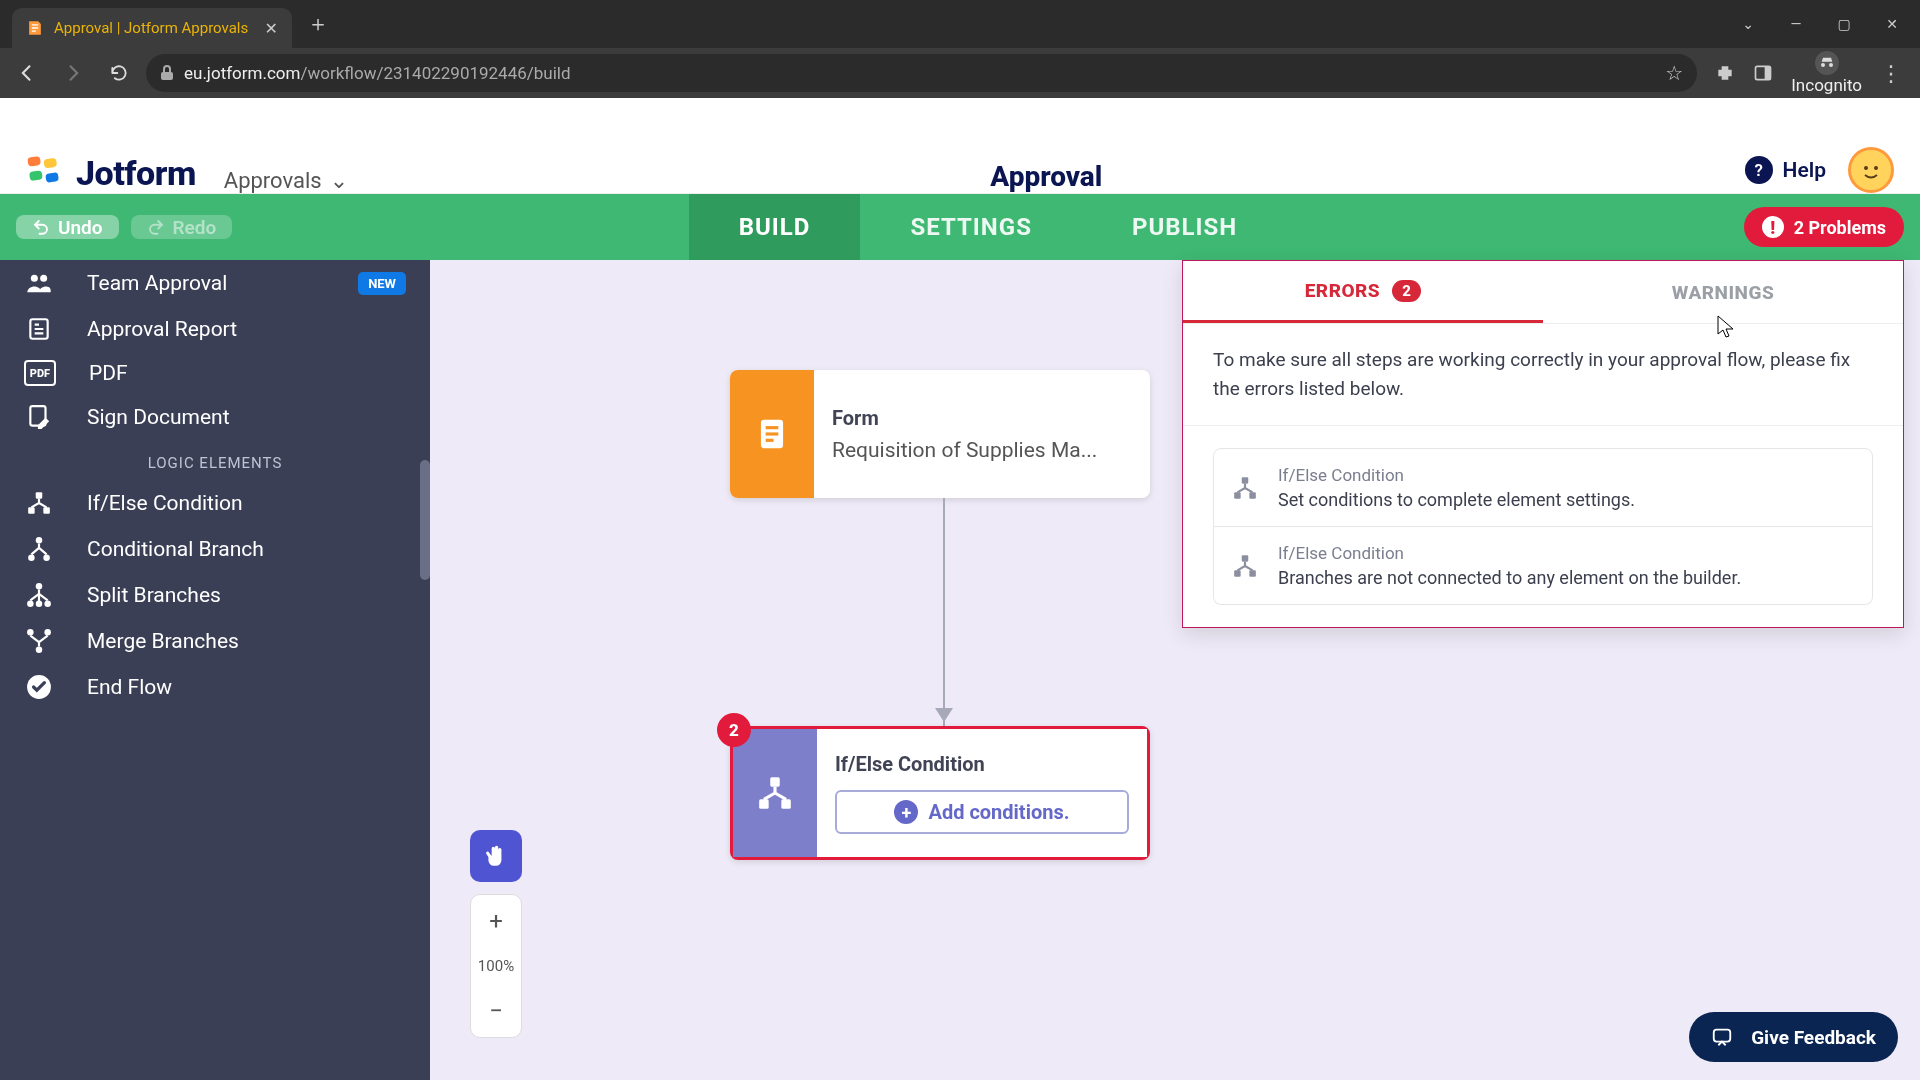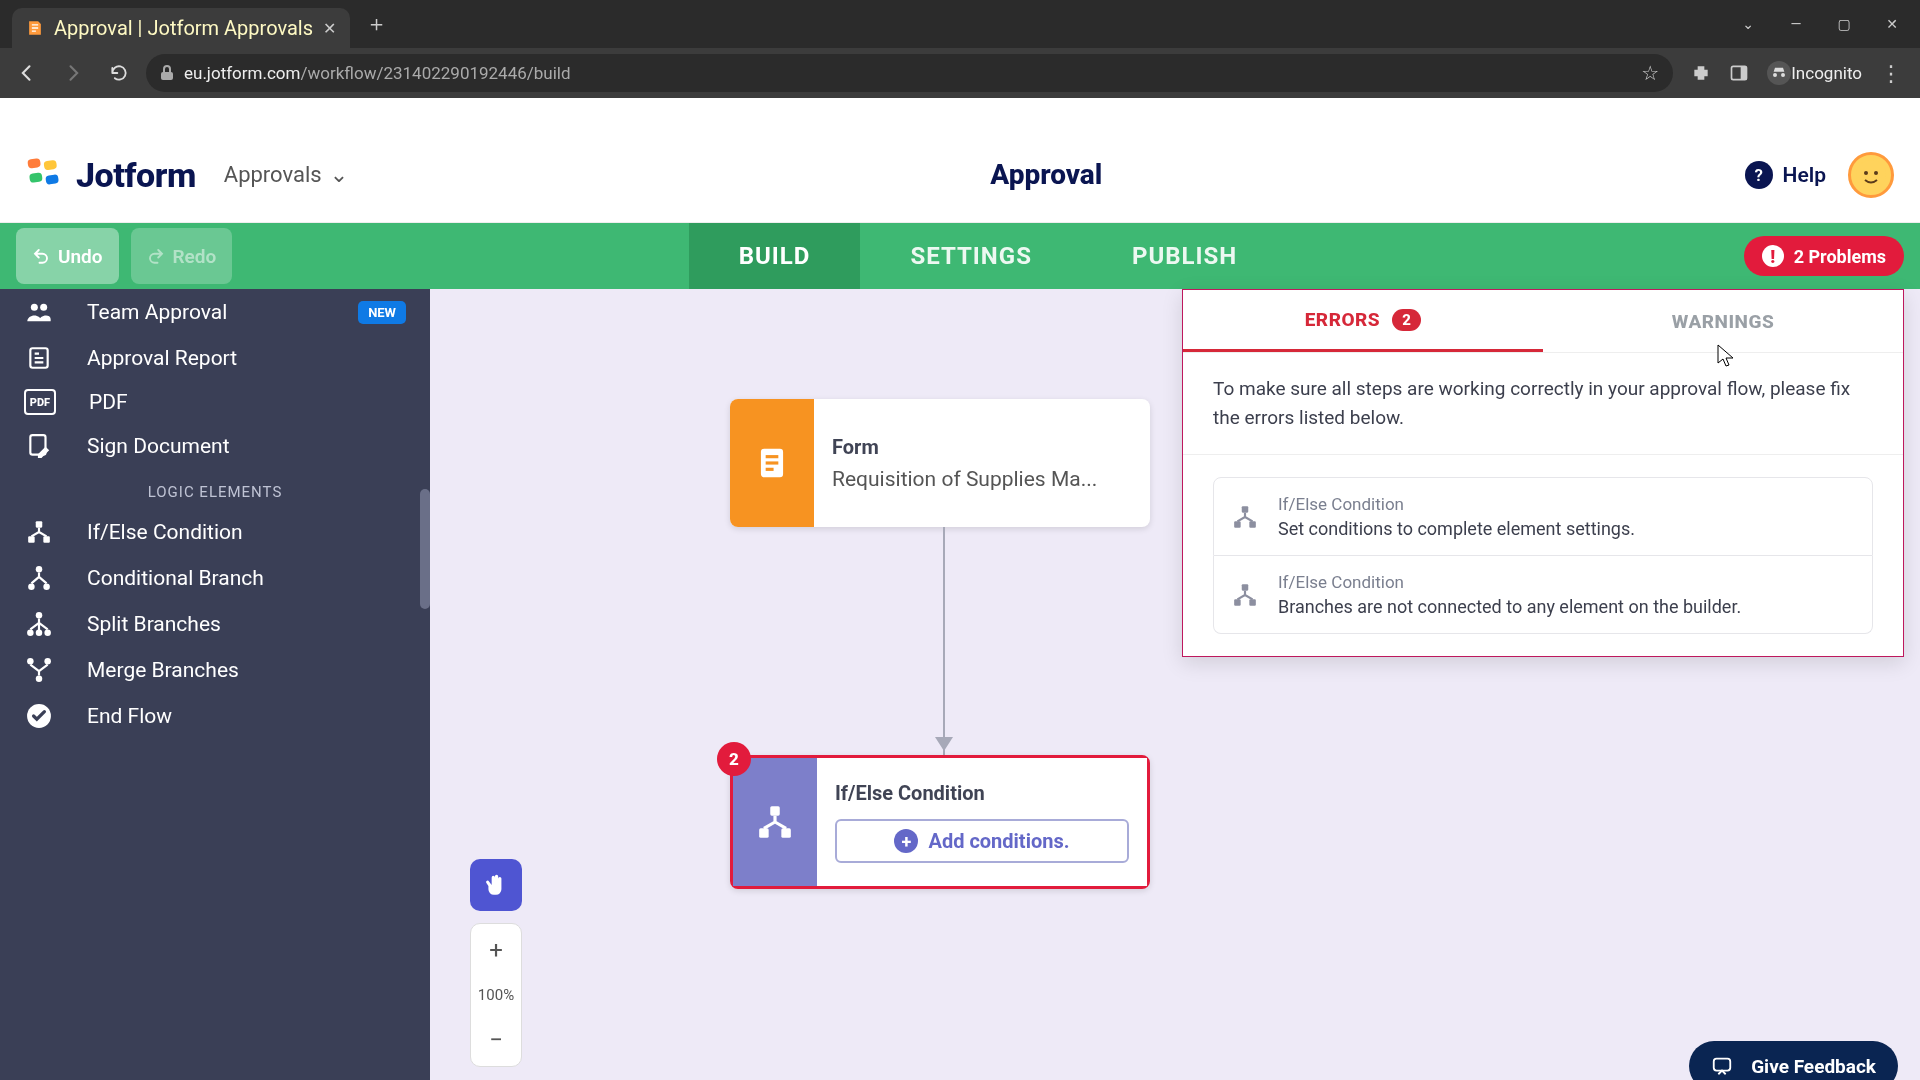--- a/index.html
+++ b/index.html
@@ -2,56 +2,56 @@
 <html><head>
 <meta charset="utf-8">
 <style>
   * { box-sizing: border-box; margin: 0; padding: 0; font-family: -apple-system, BlinkMacSystemFont, "Segoe UI", Roboto, sans-serif; }
   body { width: 1920px; height: 1080px; overflow: hidden; background: #fff; }
 
   
   .titlebar { height: 48px; background: #2b2b2b; display: flex; align-items: center; }
   .tab { height: 40px; margin-left: 12px; margin-top: 8px; background: #3c3c3c; border-radius: 10px 10px 0 0; display: flex; align-items: center; padding: 0 14px; gap: 10px; min-width: 280px; }
   .favicon { width: 18px; height: 18px; display:flex; align-items:center; justify-content:center; }
-  .tab-title { color: #fef9c3; font-size: 20px; flex: 1; }
+  .tab-title { color: #eab308; font-size: 15px; flex: 1; }
   .tab-close { color: #ccc; font-size: 16px; cursor: pointer; }
   .newtab { width: 28px; height: 28px; margin-left: 12px; color: #ccc; font-size: 22px; display:flex; align-items:center; justify-content:center; cursor:pointer; }
   .titlebar-right { margin-left: auto; display:flex; gap: 28px; padding-right: 18px; color:#ccc; }
   .win-btn { width: 20px; height: 20px; display:flex; align-items:center; justify-content:center; font-size:14px; cursor:pointer; }
 
   .addrbar { height: 50px; background: #3c3c3c; display: flex; align-items: center; padding: 0 8px; gap: 8px; justify-content: space-between; }
   .navbtn { width: 38px; height: 38px; display:flex; align-items:center; justify-content:center; color:#ccc; border-radius:50%; cursor:pointer; }
   .navbtn.disabled { color:#666; }
   .omnibox { flex:1; height: 38px; background:#2b2b2b; border-radius: 19px; display:flex; align-items:center; padding:0 14px; gap:10px; }
   .lock { color:#aaa; font-size:14px; }
   .url { color:#aaa; font-size:17px; flex:1; }
   .url .host { color:#eee; }
   .addr-icons { display:flex; align-items:center; gap:18px; padding:0 10px; color:#ccc; }
-  .incog { display:flex; align-items:center; gap:0; color:#eee; font-size:17px; }
+  .incog { display:flex; align-items:center; gap:0; color:#eee; font-size:17px;flex-direction:column; }
   .incog-icon { width:24px; height:24px; border-radius:50%; background:#555; display:flex; align-items:center; justify-content:center; }
   .addr-menu { font-size:22px; cursor:pointer; }
 
   
-  .app-header { height: 96px; background:#fff; border-bottom:1px solid #eee; display:flex; align-items:center; padding:0 26px;margin-top:29px; }
+  .app-header { height: 96px; background:#fff; border-bottom:1px solid #eee; display:flex; align-items:flex-end; padding:0 26px; }
   .logo-wrap { display:flex; align-items:center; gap:14px; }
   .logo-mark { width:36px; height:36px; }
   .logo-text { font-size:34px; font-weight:800; color:#0a1551; letter-spacing:-0.5px; }
   .product-dd { display:flex; align-items:center; gap:8px; margin-left: 28px; font-size:22px; color:#555; cursor:pointer; }
   .hdr-center { flex:1; text-align:center; }
   .wf-title { font-size:28px; font-weight:800; color:#0a1551; }
   .wf-updated { font-size:17px; color:#78b428; margin-top:2px; }
   .hdr-right { display:flex; align-items:center; gap:22px; }
   .help { display:flex; align-items:center; gap:10px; font-size:21px; font-weight:600; color:#0a1551; cursor:pointer; }
   .help-q { width:28px; height:28px; border-radius:50%; background:#0a1551; color:#fff; display:flex; align-items:center; justify-content:center; font-size:17px; }
   .avatar { width:46px; height:46px; border-radius:50%; border:3px solid #ff9a3c; background:#ffd35c; display:flex; align-items:center; justify-content:center; cursor:pointer; }
 
   
   .tabbar { height: 66px; background:#3eb873; display:flex; align-items:stretch; padding: 0 16px; }
   .undo-redo { display:flex; align-items:center; gap:12px; }
-  .ur-btn { height:56px; padding:0 16px; border-radius:8px; background:rgba(255,255,255,0.38); color:#fff; display:flex; align-items:center; gap:8px; font-size:19px; font-weight:600; cursor:pointer; }
+  .ur-btn { height:24px; padding:0 16px; border-radius:8px; background:rgba(255,255,255,0.38); color:#fff; display:flex; align-items:center; gap:8px; font-size:19px; font-weight:600; cursor:pointer; }
   .ur-btn.disabled { opacity:0.6; }
   .tabs-center { flex:1; display:flex; justify-content:center; align-items:stretch; }
   .main-tab { padding:0 50px; display:flex; align-items:center; color:rgba(255,255,255,0.9); font-size:24px; font-weight:700; letter-spacing:1px; cursor:pointer; }
   .main-tab.active { background:#2f9c5d; color:#fff; }
   .problems-pill { align-self:center; height:40px; border-radius:20px; background:#e21b3c; color:#fff; display:flex; align-items:center; gap:10px; padding:0 18px; font-size:18px; font-weight:700; cursor:pointer; }
   .problems-excl { width:22px; height:22px; border-radius:50%; background:#fff; color:#e21b3c; display:flex; align-items:center; justify-content:center; font-weight:900; }
 
   
   .workspace { position: relative; display:flex; height: calc(1080px - 48px - 50px - 96px - 66px); }
   .sidebar { width: 430px; background:#3a3f56; color:#fff; overflow:hidden; display:flex; flex-direction:column; }

